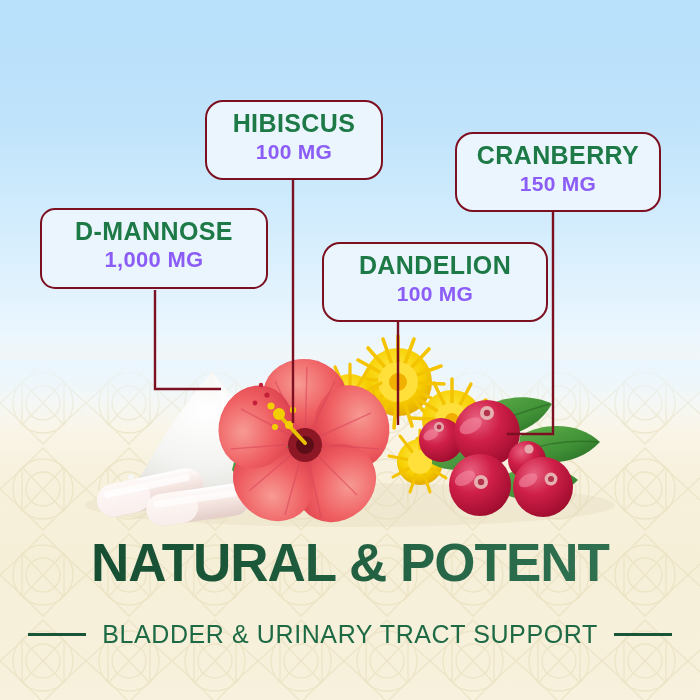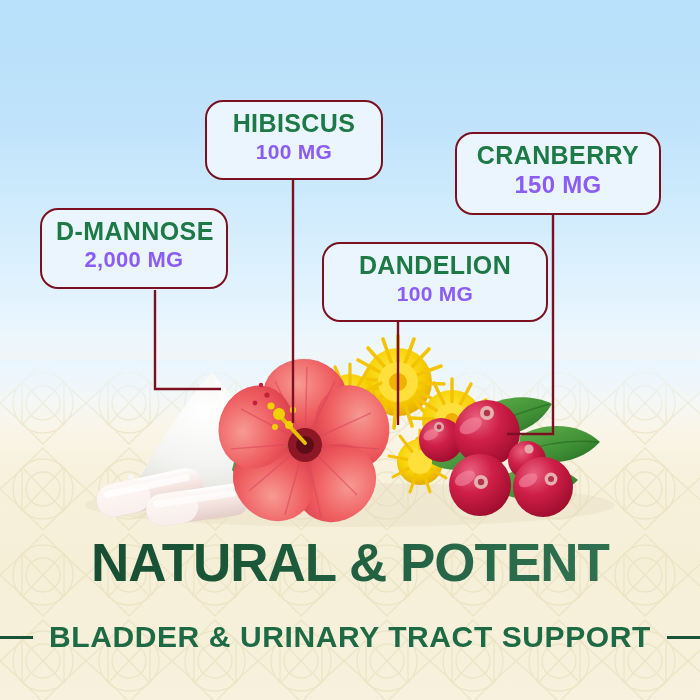--- a/index.html
+++ b/index.html
@@ -53,35 +53,35 @@
   }
   .callout .dose{
     display:block;
     color:#8b5cf6;
     font-weight:bold;
     margin-top:5px;
     letter-spacing:.3px;
     white-space:nowrap;
   }
 
-  #co-dmannose{left:40px;top:208px;width:188px;}
+  #co-dmannose{left:40px;top:208px;width:228px;border-radius:15px;}
   #co-dmannose .name{font-size:25px;}
   #co-dmannose .dose{font-size:22px;}
 
   #co-hibiscus{left:205px;top:100px;width:178px;}
   #co-hibiscus .name{font-size:25px;}
   #co-hibiscus .dose{font-size:21px;}
 
   #co-dandelion{left:322px;top:242px;width:226px;}
   #co-dandelion .name{font-size:25px;}
   #co-dandelion .dose{font-size:21px;}
 
   #co-cranberry{left:443px;top:132px;width:206px;margin-left:12px;}
   #co-cranberry .name{font-size:25px;}
-  #co-cranberry .dose{font-size:24px;}
+  #co-cranberry .dose{font-size:21px;}
 
   
   .leaders{position:absolute;left:0;top:0;width:700px;height:700px;pointer-events:none;}
 
   
   .art{position:absolute;left:0;top:0;width:700px;height:700px;pointer-events:none;}
 
   
   .headline{
     position:absolute;left:0;right:0;top:536px;
@@ -97,24 +97,23 @@
     -webkit-text-fill-color:transparent;
     white-space:nowrap;
   }
   .subwrap{
     position:absolute;left:0;right:0;top:620px;
     display:flex;align-items:center;justify-content:center;gap:16px;
   }
   .subrule{width:58px;height:3px;background:#1a5437;}
   .subtitle{
     color:#1d6a45;
-    font-size:30px;
+    font-size:25px;
     letter-spacing:.6px;
     white-space:nowrap;
-    font-weight:bold;
   }
 </style>
 </head>
 <body>
 
 <div class="canvas">
 
   <div class="pattern">
     <svg viewBox="0 0 700 340" preserveAspectRatio="none" aria-hidden="true">
       <defs>
@@ -368,21 +367,21 @@
     <g stroke="#7d1020" stroke-width="2.4" fill="none">
       <path d="M155 290 L155 389 L221 389"></path>
       <path d="M293 167 L293 423"></path>
       <path d="M398 312 L398 425"></path>
       <path d="M553 202 L553 434 L507 434"></path>
     </g>
   </svg>
 
   <div class="callout" id="co-dmannose">
     <span class="name">D-MANNOSE</span>
-    <span class="dose">2,000 MG</span>
+    <span class="dose">1,000 MG</span>
   </div>
 
   <div class="callout" id="co-hibiscus">
     <span class="name">HIBISCUS</span>
     <span class="dose">100 MG</span>
   </div>
 
   <div class="callout" id="co-dandelion">
     <span class="name">DANDELION</span>
     <span class="dose">100 MG</span>

